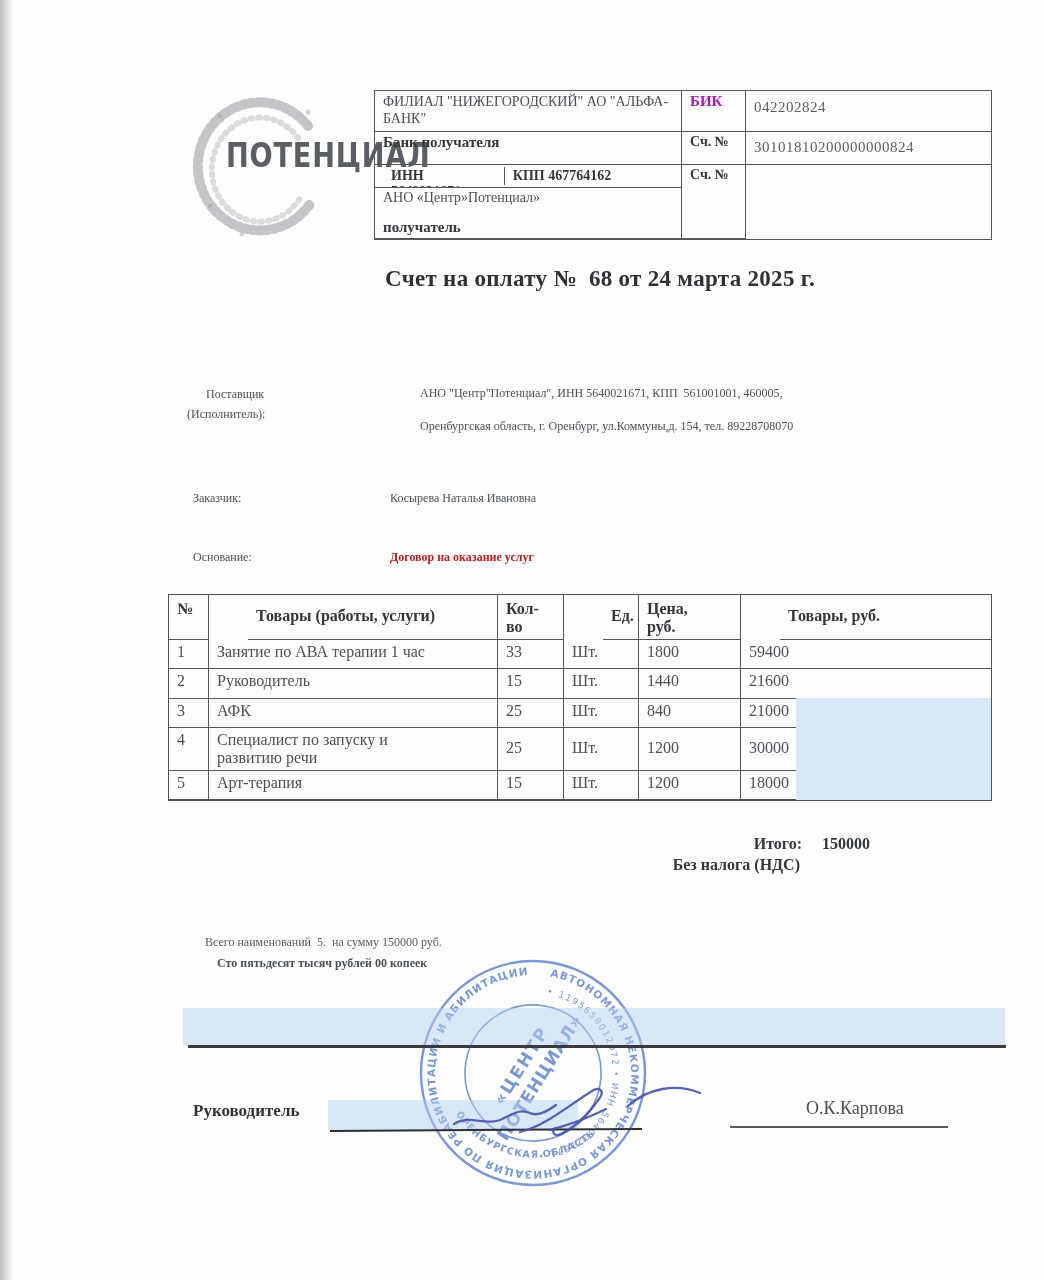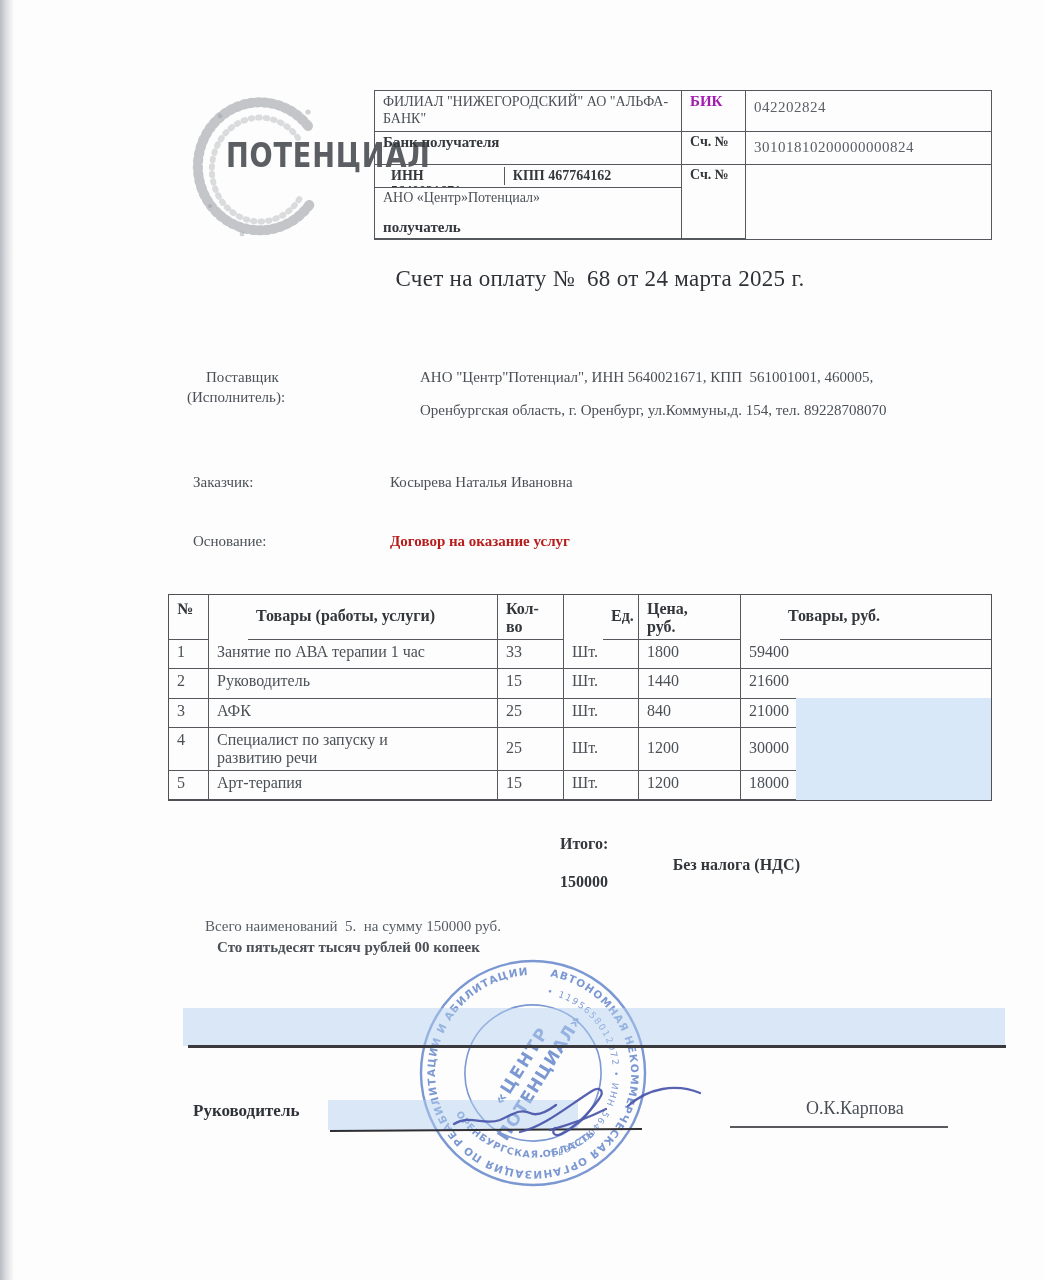--- a/index.html
+++ b/index.html
@@ -29,37 +29,37 @@
   .bt-biklabel { grid-column:2; grid-row:1; font-weight:bold; color:#a21caf; font-size:15px; padding-top:8px; }
   .bt-acclabel1 { grid-column:2; grid-row:2; font-weight:bold; color:#34383c; padding-top:7px; }
   .bt-acclabel2 { grid-column:2; grid-row:3 / span 2; font-weight:bold; color:#34383c; padding-top:3px; }
   .bank-table .val { font-size:15px; color:#5a6066; letter-spacing:.5px; }
   .bt-bikval { grid-column:3; grid-row:1; border-right:none !important; padding-top:8px !important; }
   .bt-accval1 { grid-column:3; grid-row:2; border-right:none !important; padding-top:7px !important; }
   .bt-accval2 { grid-column:3; grid-row:3 / span 2; border-right:none !important; border-bottom:none !important; padding-top:3px !important; }
   .bt-bikval, .bt-accval1 { border-bottom:1.4px solid #55585c; }
   .label-bold { font-weight:bold; color:#34383c; }
 
-  .doc-title { font-size:23px; font-weight:normal; color:#2e3237; text-align:center; letter-spacing:.3px; }
-
-  .body-text { font-size:15px; color:#4a5056; }
+  .doc-title { font-size:23px; font-weight:bold; color:#2e3237; text-align:center; letter-spacing:.3px; }
+
+  .body-text { font-size:12px; color:#4a5056;margin-top:17px; }
 
   
   .items-table { width:824px; border:1.8px solid #4e5155; border-bottom:2px solid #4e5155; font-size:16px; color:#4b5056; }
   .it-row { display:grid; grid-template-columns:40px 289px 66px 75px 102px 1fr; }
   .it-row > div { border-right:1.5px solid #55585c; border-bottom:1.5px solid #55585c; padding:3px 8px; position:relative; overflow:visible; }
   .it-row > div:last-child { border-right:none; }
   .it-row.last > div { border-bottom:none; }
   .it-head { font-weight:bold; color:#33373b; }
   .it-head > div { padding-top:5px; }
   .it-head .mid { display:flex; align-items:center; padding-top:0;margin-left:39px; }
   .name-cell { white-space:pre-line; }
   .sel-hl { position:absolute; top:-1px; bottom:-1px; right:0; left:55px; background:#d9e8f8; z-index:0; }
 
-  .totals-row { display:flex; justify-content:flex-end; gap:20px; font-weight:bold; font-size:16px; color:#33373b;flex-direction:column; }
+  .totals-row { display:flex; justify-content:flex-end; gap:20px; font-weight:bold; font-size:16px; color:#33373b; }
 
   
   .blue-bar { background:rgba(178,207,240,0.48); }
   .hline { background:#3a3a3e; }
   .sig-line { background:#2f2f33; transform:rotate(-0.35deg); }
   .thin-line { background:#5a5a5e; }
 
   .stamp-svg text { font-family:"DejaVu Sans","Liberation Sans",sans-serif; }
 </style>
 </head>

